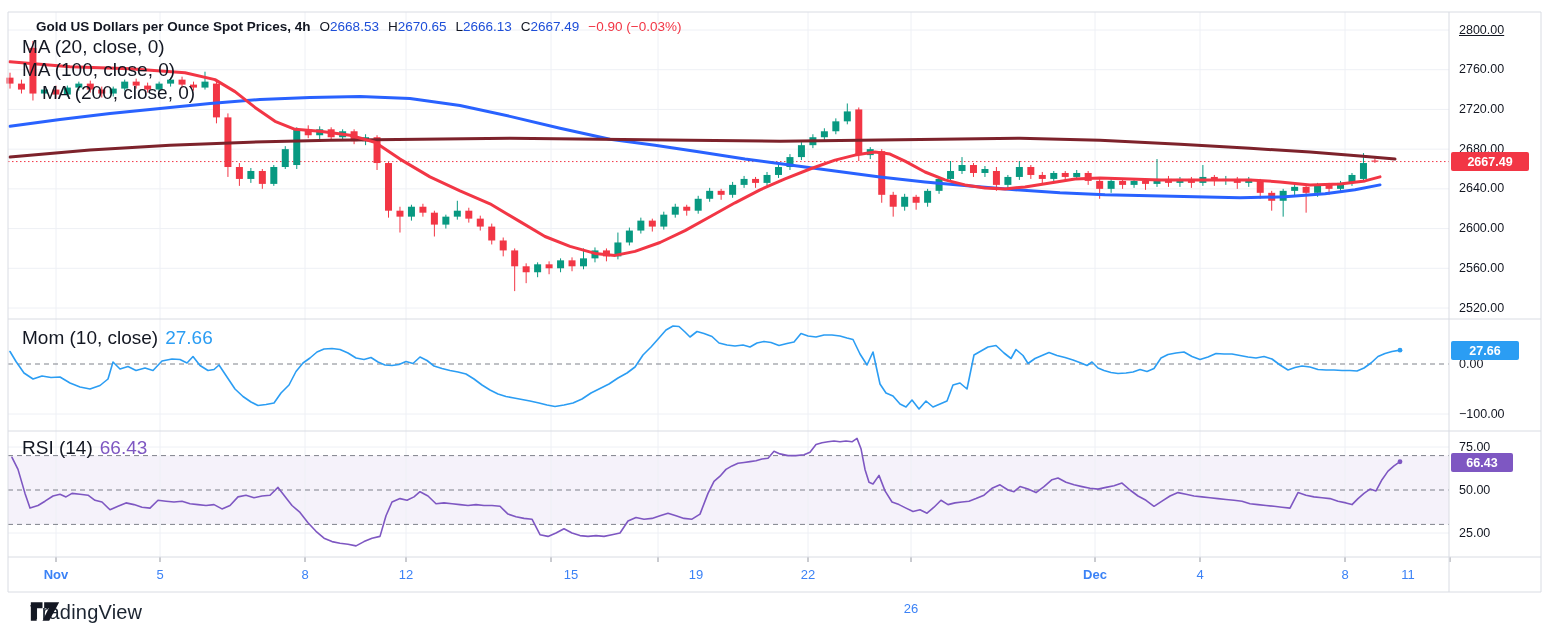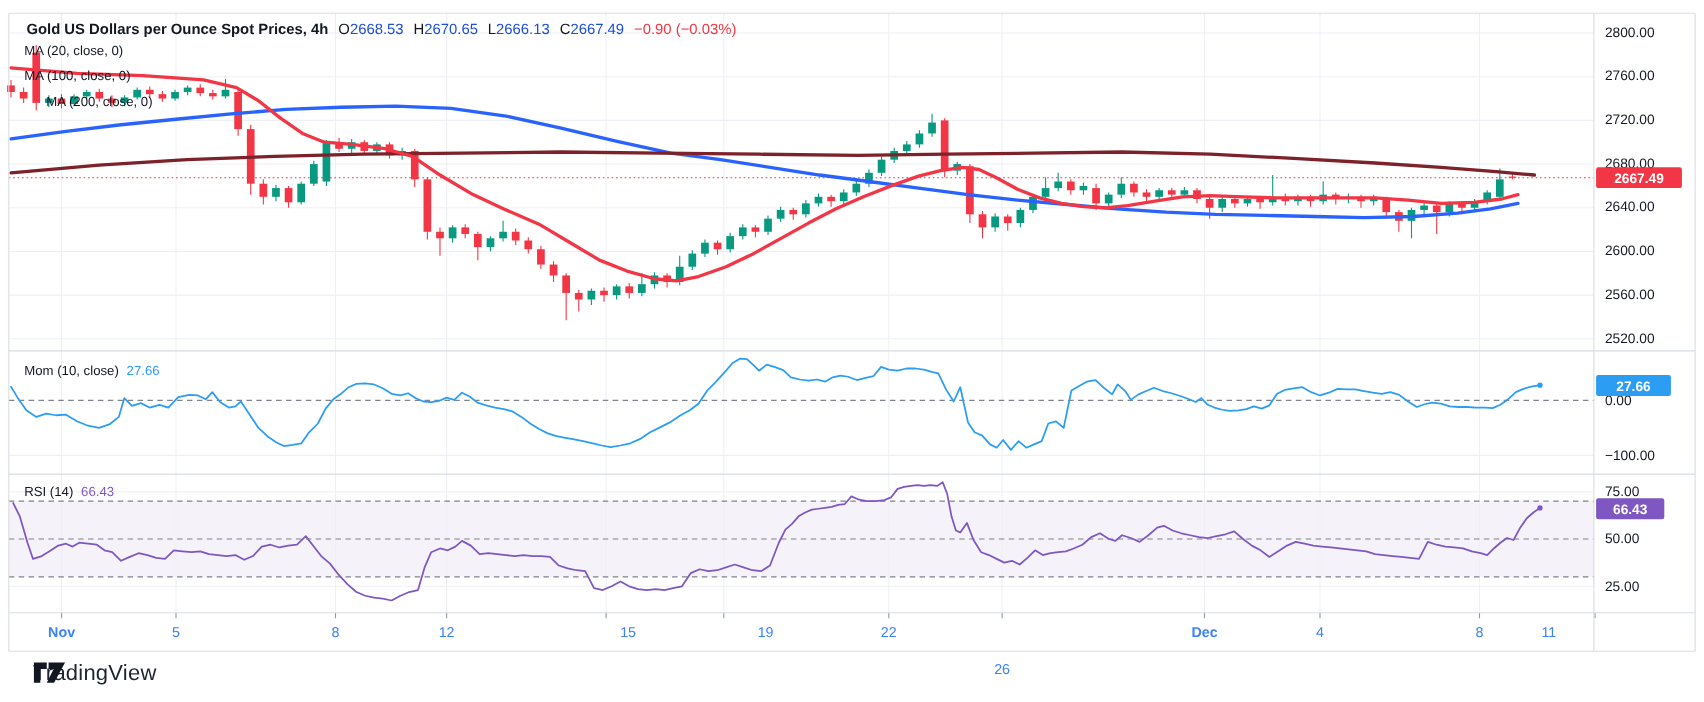--- a/index.html
+++ b/index.html
@@ -1,20 +1,20 @@
 <!DOCTYPE html>
 <html><head>
 <meta charset="utf-8">
 <style>
   html,body{margin:0;padding:0;background:#ffffff;}
   #app{position:relative;width:1549px;height:638px;background:#ffffff;overflow:hidden;
        font-family:"Liberation Sans",sans-serif;-webkit-font-smoothing:antialiased;}
   svg{position:absolute;left:0;top:0;}
-  .lbl{position:absolute;white-space:nowrap;font-size:12px;color:#131722;line-height:15px;}
-  .hdr{position:absolute;left:24px;top:19px;display:flex;gap:9px;align-items:baseline;text-align:right;}
+  .lbl{position:absolute;white-space:nowrap;font-size:19px;color:#131722;line-height:15px;}
+  .hdr{position:absolute;left:36px;top:19px;display:flex;gap:9px;align-items:baseline;text-align:right;}
   .hdr .title{font-weight:700;font-size:13.5px;color:#131722;}
   .hdr .pair{font-size:13.5px;color:#131722;}
   .hdr .pair b{font-weight:400;color:#1d4ed8;}
   .hdr .chg{font-size:13.5px;color:#f23645;}
   .ind-val-blue{color:#2b9df3;margin-left:7px;}
   .ind-val-purple{color:#7e57c2;margin-left:7px;}
   .axis-lbl{position:absolute;left:1459px;font-size:12.5px;color:#131722;white-space:nowrap;}
   .date-lbl{position:absolute;top:567px;transform:translateX(-50%);font-size:13px;color:#3b82f6;white-space:nowrap;}
   .date-lbl.bold{font-weight:700;}
   .badge{position:absolute;left:1451px;height:19px;border-radius:2px;color:#fff;
@@ -341,21 +341,21 @@
   <div class="lbl" style="left:22px;top:85px;margin-left:20px;">MA (200, close, 0)</div>
 
   <div class="lbl" style="left:22px;top:330px;">
     <span>Mom (10, close)</span><span class="ind-val-blue">27.66</span>
   </div>
   <div class="lbl" style="left:22px;top:440px;">
     <span>RSI (14)</span><span class="ind-val-purple">66.43</span>
   </div>
 
   <div id="price-axis">
-      <div class="axis-lbl" style="top: 22.5px;">2800.00</div>
+      <div class="axis-lbl" style="top: 22.5px; text-decoration: underline;">2800.00</div>
       <div class="axis-lbl" style="top: 62.2143px;">2760.00</div>
       <div class="axis-lbl" style="top: 101.929px;">2720.00</div>
       <div class="axis-lbl" style="top: 141.643px;">2680.00</div>
       <div class="axis-lbl" style="top: 181.357px;">2640.00</div>
       <div class="axis-lbl" style="top: 221.071px;">2600.00</div>
       <div class="axis-lbl" style="top: 260.786px;">2560.00</div>
       <div class="axis-lbl" style="top: 300.5px;">2520.00</div>
       <div class="axis-lbl" style="top: 356.5px;">0.00</div>
       <div class="axis-lbl" style="top: 406.5px;">−100.00</div>
       <div class="axis-lbl" style="top: 439.5px;">75.00</div>

